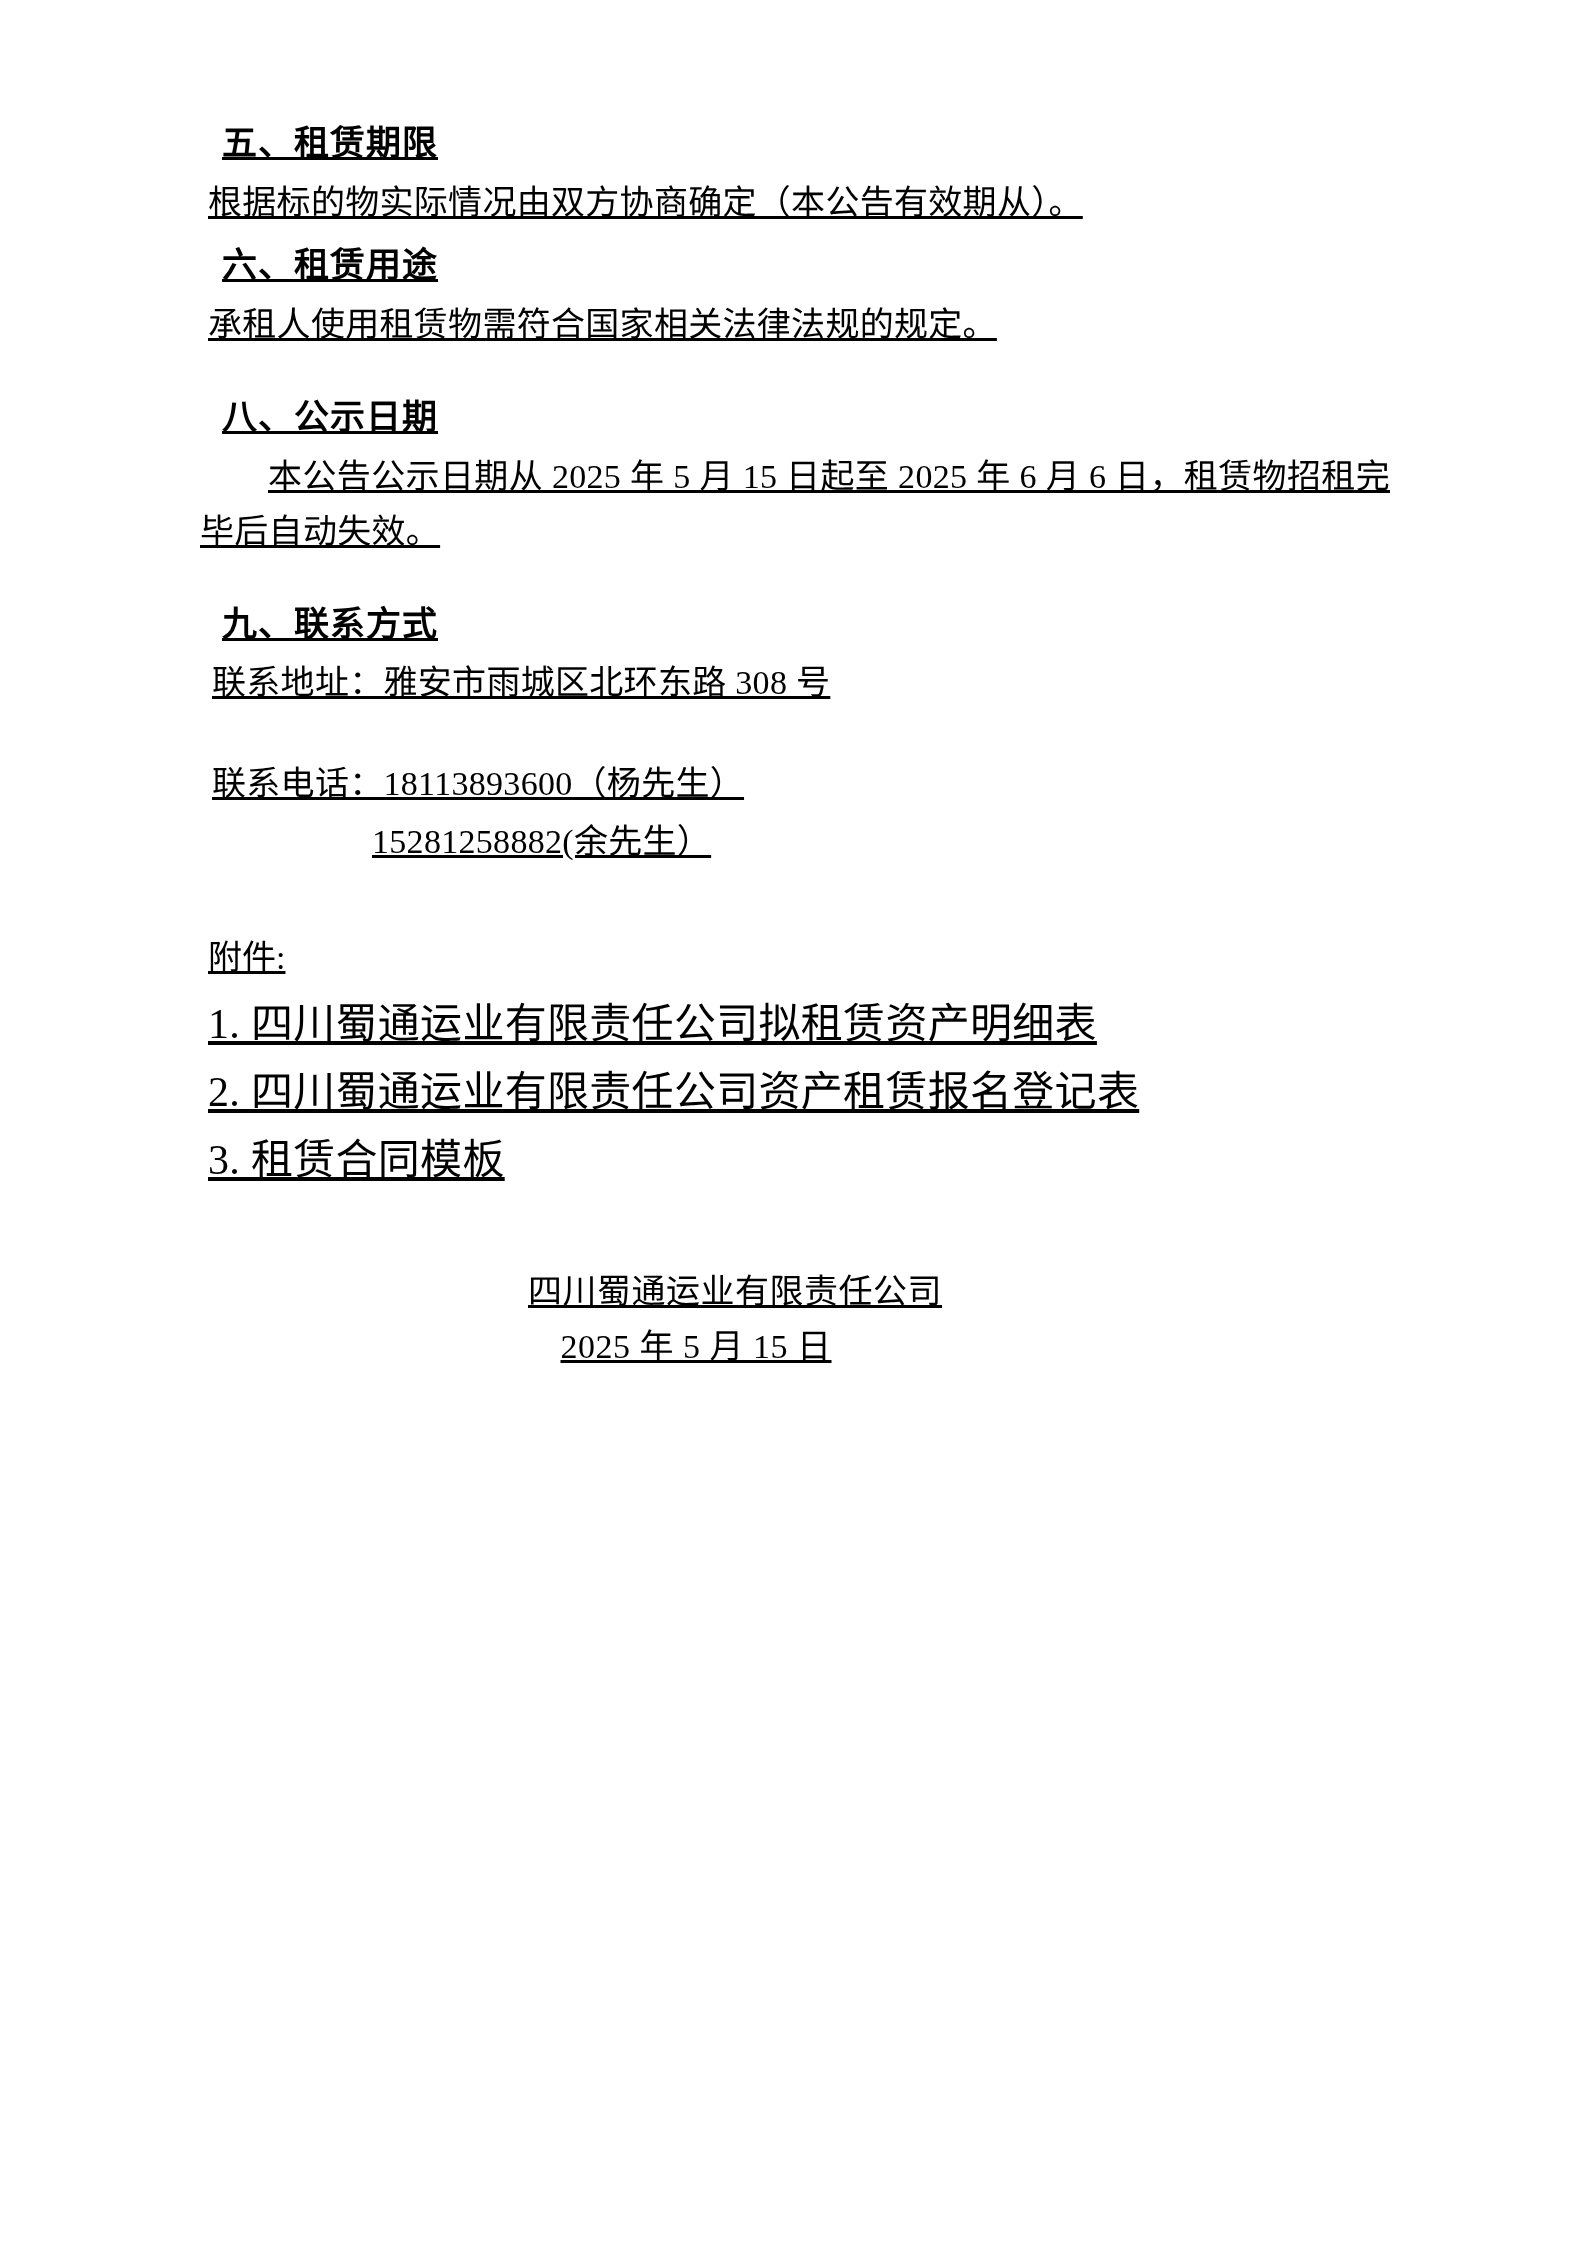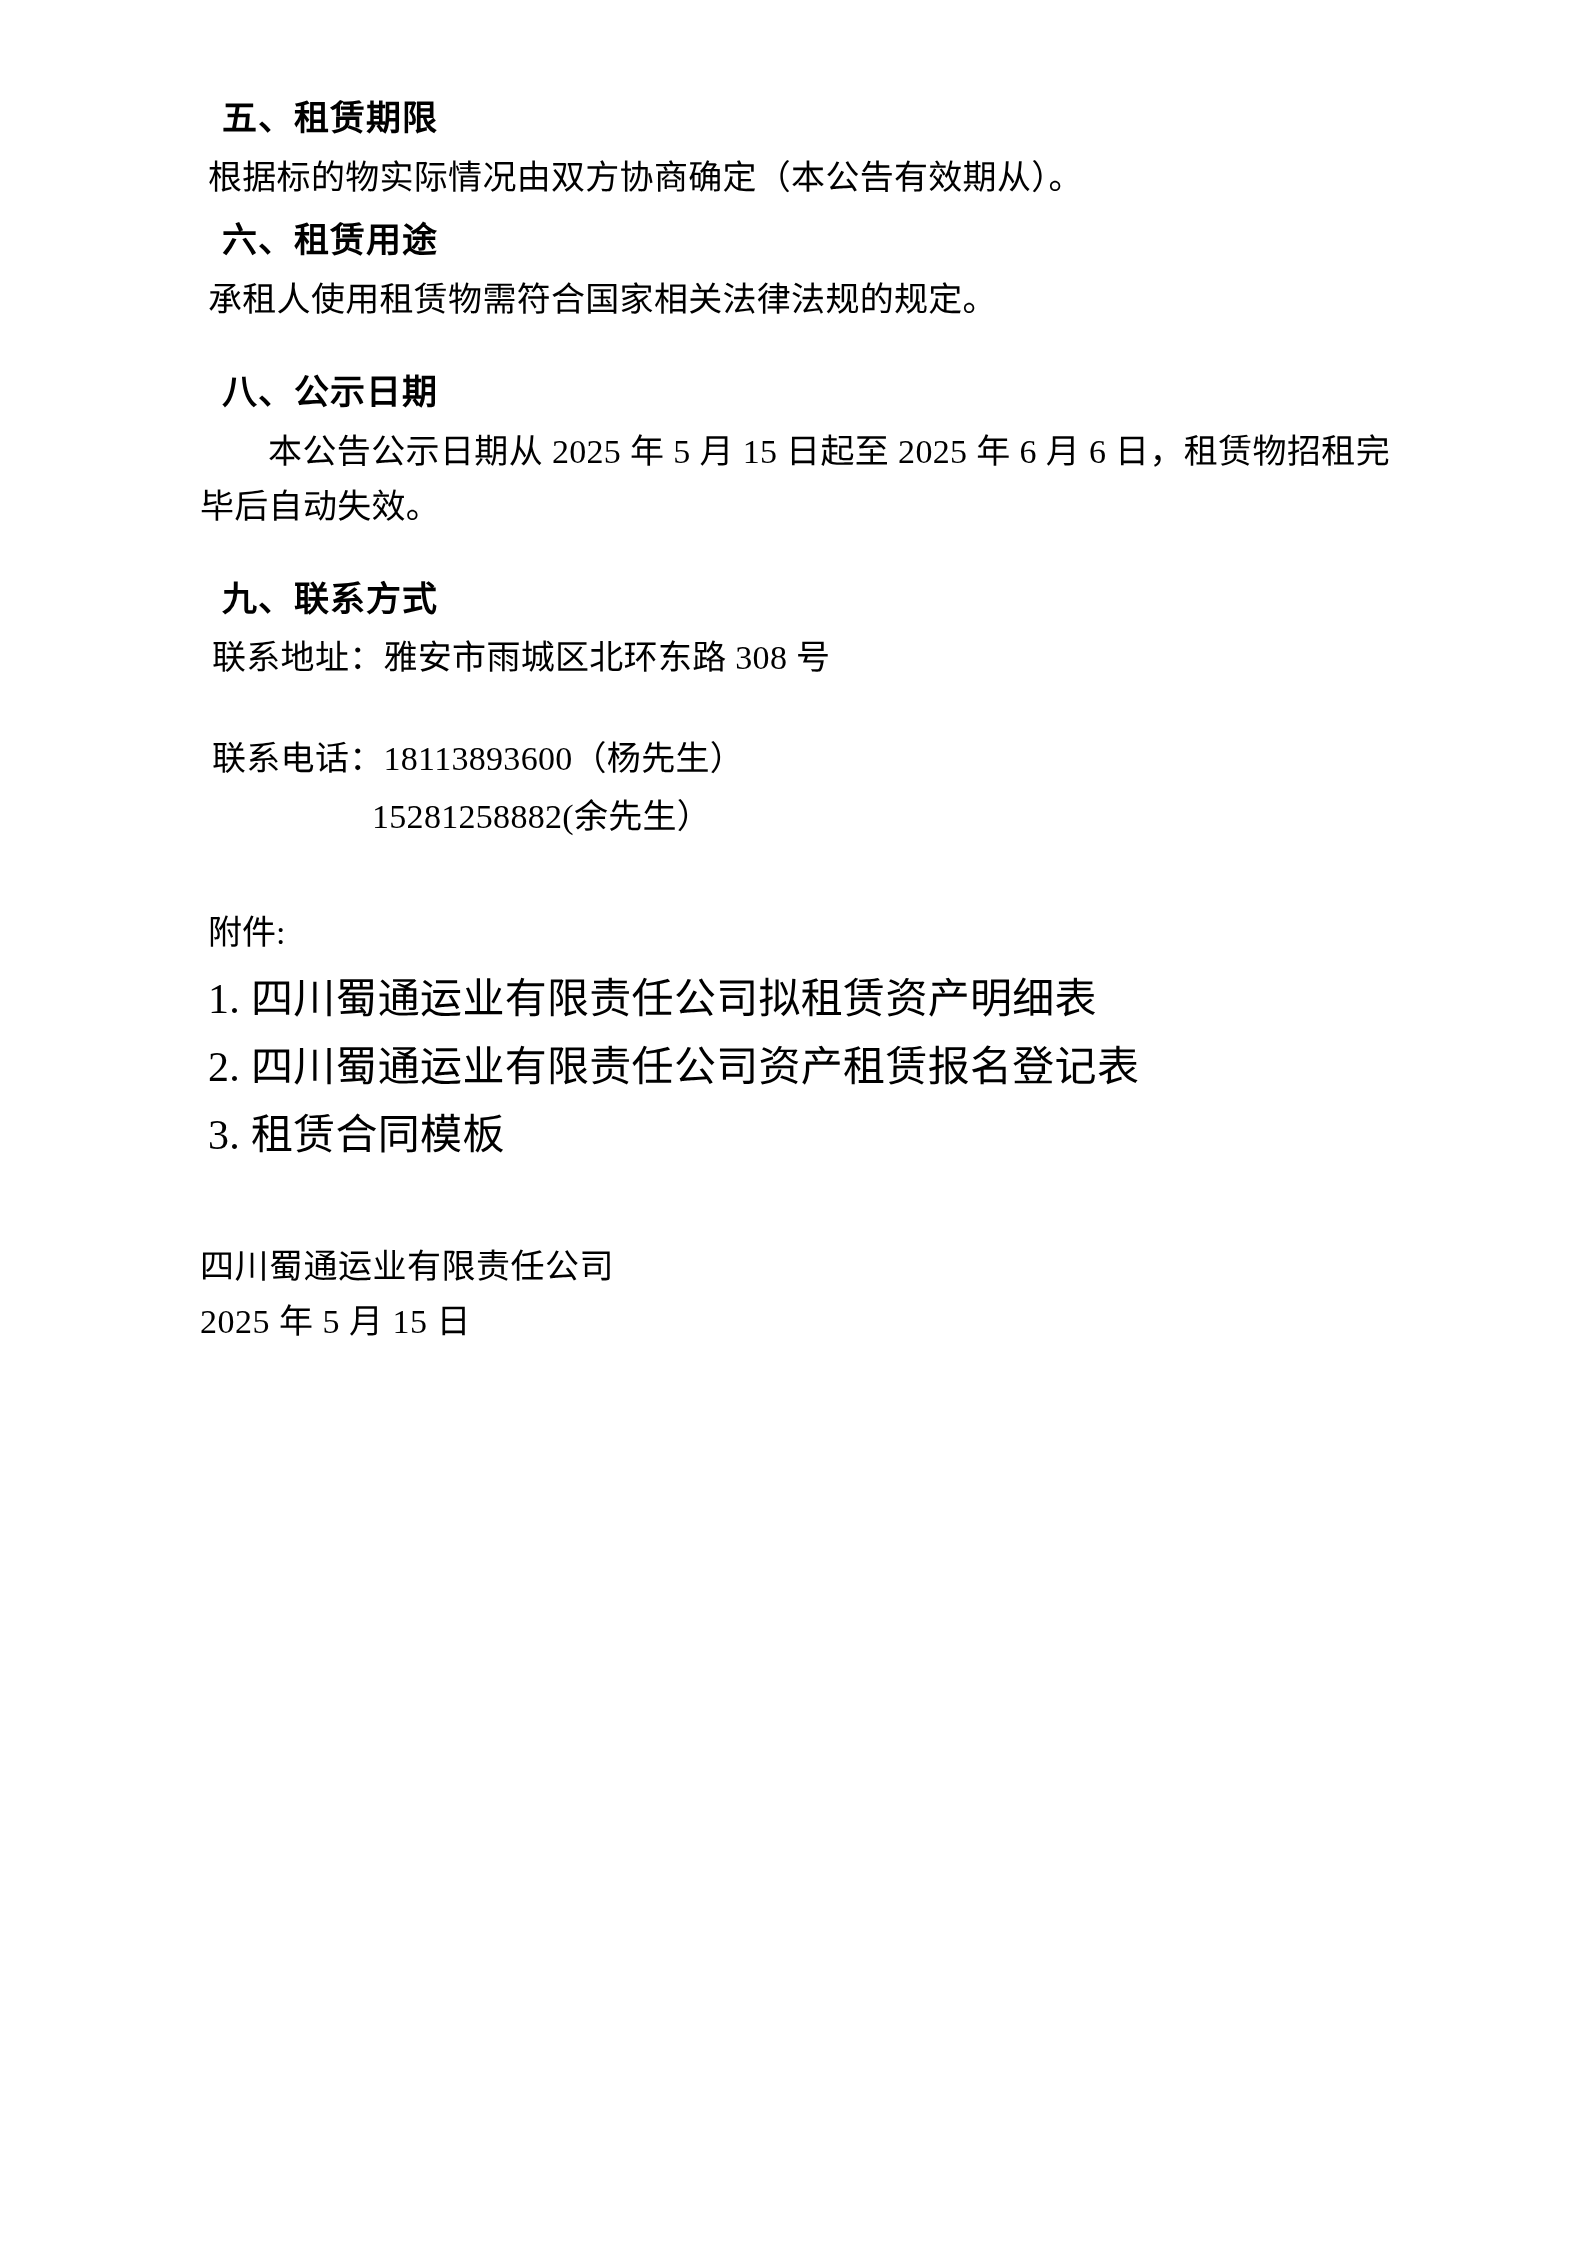--- a/index.html
+++ b/index.html
@@ -12,21 +12,22 @@
     height: 2245px;
     font-family: "Liberation Serif", "DejaVu Serif", serif;
     color: #000000;
     -webkit-font-smoothing: antialiased;
   }
   .page {
     position: relative;
     width: 1587px;
     height: 2245px;
     box-sizing: border-box;
-    padding: 93px 200px 0 200px;
+    padding: 118px 200px 0 200px;
+    text-decoration: underline;
   }
   .doc-body {
     width: 1190px;
   }
   .section-heading {
     font-family: "DejaVu Sans", "Liberation Sans", sans-serif;
     font-weight: bold;
     font-size: 35px;
     line-height: 1.0;
     letter-spacing: 1px;
@@ -72,21 +73,21 @@
   }
   .attach-item {
     font-size: 42px;
     line-height: 1.62;
     margin: 0;
     padding-left: 8px;
     letter-spacing: 0.3px;
   }
   .signature {
     margin-top: 70px;
-    text-align: left;
+    text-align: center;
     padding-right: 120px;
   }
   .sign-line {
     font-size: 34px;
     line-height: 1.62;
     letter-spacing: 0.5px;
   }
   .sign-date {
     font-size: 34px;
     line-height: 1.62;

